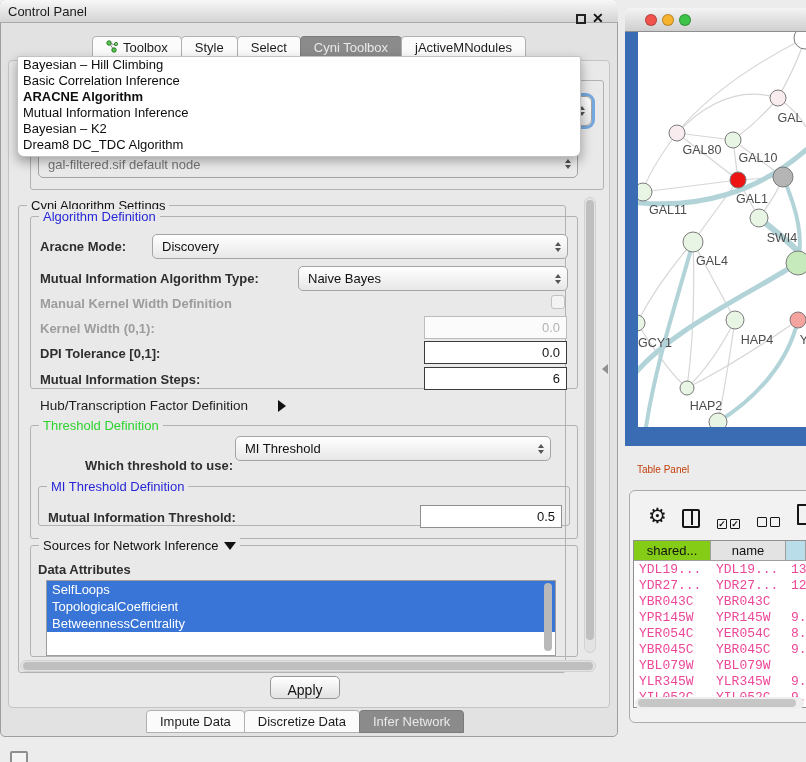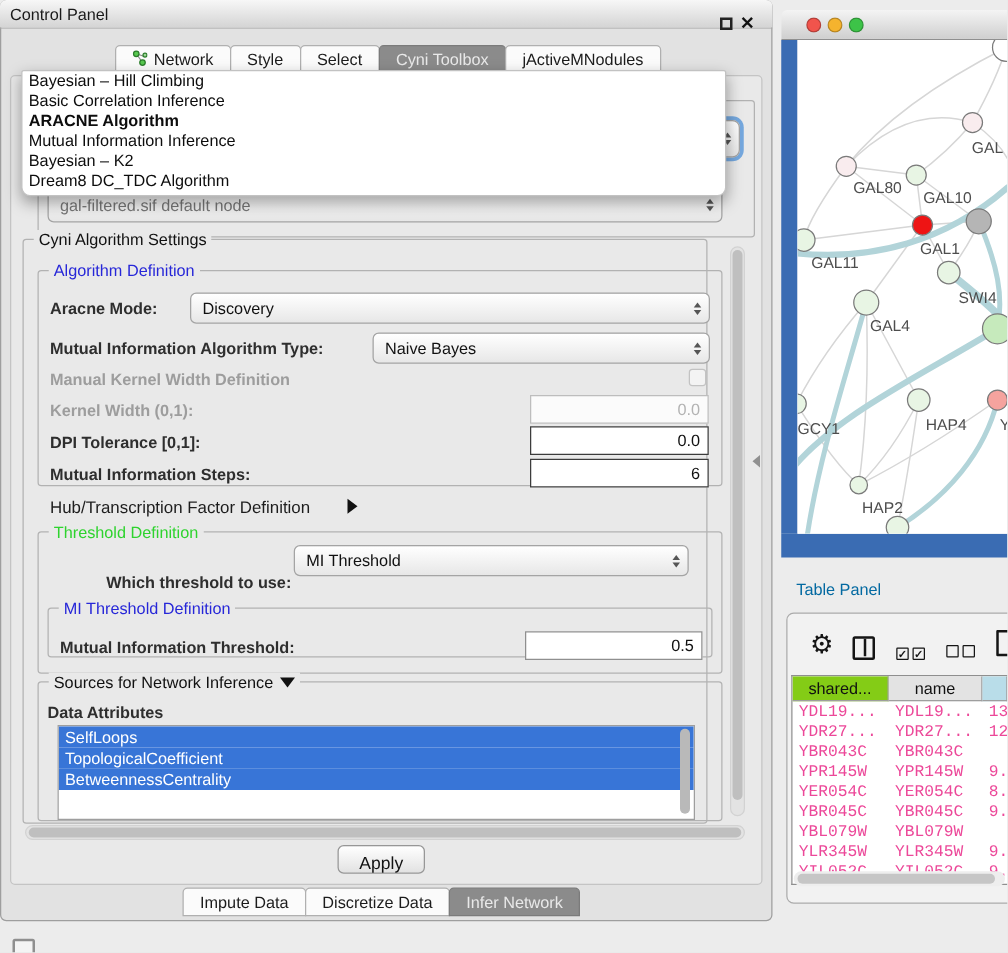--- a/index.html
+++ b/index.html
@@ -67,21 +67,21 @@
   .split-h{left:602px;top:364px;width:0;height:0;border-top:5px solid transparent;border-bottom:5px solid transparent;border-right:6px solid #909090;}
 
   
   .nw-title{left:625px;top:8px;width:181px;height:24px;background:linear-gradient(#f4f4f4,#cfcfcf);border-bottom:1px solid #8f8f8f;border-radius:5px 0 0 0;box-sizing:border-box;display:flex;align-items:center;gap:5px;padding-left:20px;}
   .tl{width:12px;height:12px;border-radius:50%;box-sizing:border-box;border:1px solid rgba(0,0,0,.25);}
   .nw-frame-l{left:625px;top:32px;width:13px;height:395px;}
   .nw-frame-b{left:625px;top:427px;width:181px;height:19px;}
   .nw-canvas{left:638px;top:32px;width:168px;height:395px;background:#fff;overflow:hidden;}
 
   
-  .tp-title{left:637px;top:464px;font-size:13px;color:#0369a1;}
+  .tp-title{left:637px;top:464px;font-size:10px;color:#c2410c;}
   .tp-win{left:629px;top:490px;width:180px;height:233px;background:#f2f2f2;border:1px solid #ababab;border-radius:6px 0 0 6px;box-sizing:border-box;}
   .ticon{position:absolute;color:#151515;}
   .gear{font-size:21px;line-height:20px;}
   .splitcol{width:18px;height:19px;border:2.5px solid #151515;border-radius:2px;box-sizing:border-box;}
   .splitcol i{position:absolute;left:6.5px;top:0;width:2.5px;height:14px;background:#151515;display:block;}
   .bx{display:inline-block;width:10px;height:10px;border:1.5px solid #151515;border-radius:1px;box-sizing:border-box;font-size:9px;line-height:8px;text-align:center;color:#151515;font-weight:bold;margin-right:3px;}
   .file{width:13px;height:21px;border:2px solid #151515;border-radius:1px;box-sizing:border-box;background:#f2f2f2;}
 
   .grid{left:633px;top:540px;width:173px;height:168px;background:#fff;border:1px solid #8f8f8f;border-right:none;box-sizing:border-box;overflow:hidden;}
   .thr{display:grid;grid-template-columns:77px 75px 1fr;height:20px;}
@@ -108,21 +108,21 @@
 
   <div class="abs tabbar tabbar-top">
       <div class="tab">
         <span><svg width="12" height="13" viewBox="0 0 12 13">
             <line x1="3" y1="3" x2="8" y2="10" stroke="#8a8a8a"></line>
             <line x1="3" y1="3" x2="9" y2="5" stroke="#8a8a8a"></line>
             <circle cx="3" cy="3" r="2.2" fill="#57c84f" stroke="#2c7d2c"></circle>
             <circle cx="8" cy="10" r="2.2" fill="#57c84f" stroke="#2c7d2c"></circle>
             <circle cx="10" cy="4" r="1.6" fill="#9ad694" stroke="#2c7d2c"></circle>
           </svg></span>
-        <span>Network</span>
+        <span>Toolbox</span>
       </div>
       <div class="tab">
         <span>Style</span>
       </div>
       <div class="tab">
         <span>Select</span>
       </div>
       <div class="tab sel">
         <span>Cyni Toolbox</span>
       </div>
@@ -152,21 +152,21 @@
     <div>
         <div class="it">Bayesian – Hill Climbing</div>
         <div class="it">Basic Correlation Inference</div>
         <div class="it bold">ARACNE Algorithm</div>
         <div class="it">Mutual Information Inference</div>
         <div class="it">Bayesian – K2</div>
         <div class="it">Dream8 DC_TDC Algorithm</div>
       </div>
   </div>
 
-  <div class="abs fs" style="left:18px;top:191px;width:548px;height:468px;padding-left:48px;">
+  <div class="abs fs" style="left:18px;top:205px;width:548px;height:468px;padding-left:48px;">
     <span class="fst">Cyni Algorithm Settings</span>
   </div>
   <div class="abs sbv" style="left:584px;top:197px;width:12px;height:456px;"></div>
   <div class="abs sbt" style="left:586px;top:200px;width:8px;height:440px;"></div>
 
   <div class="abs fs" style="left:30px;top:216px;width:548px;height:173px;">
     <span class="fst blue">Algorithm Definition</span>
   </div>
   <div class="abs lbl" style="left:40px;top:239px;">Aracne Mode:</div>
   <div class="abs combo" style="left:152px;top:234px;width:416px;">

